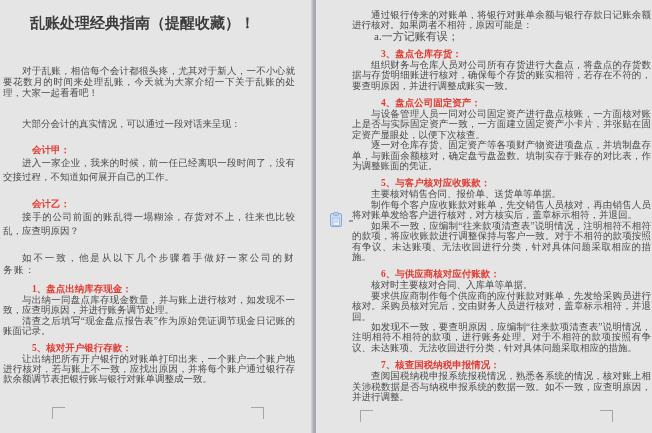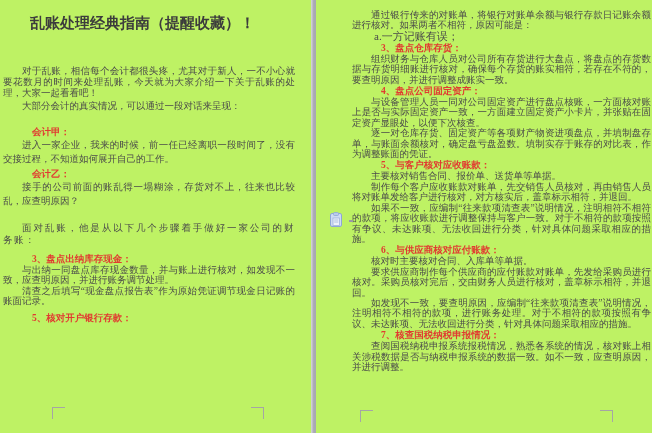--- a/index.html
+++ b/index.html
@@ -2,21 +2,21 @@
 <html><head>
 <meta charset="utf-8">
 <style>
   html,body{margin:0;padding:0;background:#ffffff;}
   .canvas{
     position:relative; width:652px; height:433px; overflow:hidden;
     background:#ffffff;
     font-family:"Liberation Serif","DejaVu Serif",serif;
   }
   .page{
-    position:absolute; top:0; height:433px; background:#bef264; overflow:hidden;
+    position:absolute; top:0; height:433px; background:#e5e5e5; overflow:hidden;
   }
   .page-left{ left:0; width:311px; }
   .page-right{ left:316px; width:332px;padding-left:15px; }
   .gutter{
     position:absolute; left:311px; top:0; width:9px; height:433px;
     background:linear-gradient(to right,#d8d8dd 0%,#aaaab5 30%,#a6a6b2 70%,#d8d8dd 100%);
   }
   .content-left{ padding:13px 16px 0 3px; }
   .content-right{ padding:10px 12px 0 21px; }
 
@@ -31,22 +31,22 @@
   .lh11{ line-height:11px; }
   .lh12{ line-height:12px; }
   .lh14{ line-height:14px; }
   .lh15{ line-height:15px; }
   .sp{ letter-spacing:1.5px; }
   .ab{ font-size:11px; line-height:11px; text-indent:2em; }
   .red{
     color:#e13b31; font-weight:bold; font-size:9.5px;
     line-height:12px; margin-left:29px;
   }
-  .mt2{margin-top:2px;} .mt5{margin-top:5px;} .mt6{margin-top:0;}
-  .mt7{margin-top:7px;} .mt10{margin-top:0;} .mt12{margin-top:12px;}
+  .mt2{margin-top:14px;} .mt5{margin-top:5px;} .mt6{margin-top:6px;}
+  .mt7{margin-top:7px;} .mt10{margin-top:18px;} .mt12{margin-top:12px;}
   .mt21{margin-top:33px;}
   .red + .p{ margin-top:0; }
   .spacer{ height:14px; }
 
   .corner-mark{
     position:absolute; width:12px; height:11px;
     border-top:1px solid #a5a5a5;
   }
   .corner-mark.ml{ border-left:1px solid #a5a5a5; }
   .corner-mark.mr{ border-right:1px solid #a5a5a5; }
@@ -69,25 +69,26 @@
   <div class="page page-left">
     <div class="content-left">
         <h1 class="blk t-title">乱账处理经典指南（提醒收藏）！</h1>
         <p class="blk p lh11 mt21">对于乱账，相信每个会计都很头疼，尤其对于新人，一不小心就要花数月的时间来处理乱账，今天就为大家介绍一下关于乱账的处理，大家一起看看吧！</p>
         <p class="blk p lh15 mt10">大部分会计的真实情况，可以通过一段对话来呈现：</p>
         <p class="blk red mt12">会计甲：</p>
         <p class="blk p lh14">进入一家企业，我来的时候，前一任已经离职一段时间了，没有交接过程，不知道如何展开自己的工作。</p>
         <p class="blk red mt2">会计乙：</p>
         <p class="blk p lh14">接手的公司前面的账乱得一塌糊涂，存货对不上，往来也比较乱，应查明原因？</p>
         <p class="blk spacer"></p>
-        <p class="blk p lh12 sp">面对乱账，他是从以下几个步骤着手做好一家公司的财务账：</p>
-        <p class="blk red mt7">3、盘点出纳库存现金：</p>
+        <p class="blk p lh12 sp">如不一致，他是从以下几个步骤着手做好一家公司的财务账：</p>
+        <p class="blk red mt7">1、盘点出纳库存现金：</p>
         <p class="blk p lh10">与出纳一同盘点库存现金数量，并与账上进行核对，如发现不一致，应查明原因，并进行账务调节处理。</p>
         <p class="blk p lh10">清查之后填写“现金盘点报告表”作为原始凭证调节现金日记账的账面记录。</p>
         <p class="blk red mt5">5、核对开户银行存款：</p>
+        <p class="blk p lh10">让出纳把所有开户银行的对账单打印出来，一个账户一个账户地进行核对，若与账上不一致，应找出原因，并将每个账户通过银行存款余额调节表把银行账与银行对账单调整成一致。</p>
       </div>
   </div>
 
   <div class="gutter"></div>
 
   <div class="page page-right">
     <div class="content-right">
         <p class="blk p lh10">通过银行传来的对账单，将银行对账单余额与银行存款日记账余额进行核对。如果两者不相符，原因可能是：</p>
         <p class="blk ab">a.一方记账有误；</p>
         <p class="blk red mt6">3、盘点仓库存货：</p>

